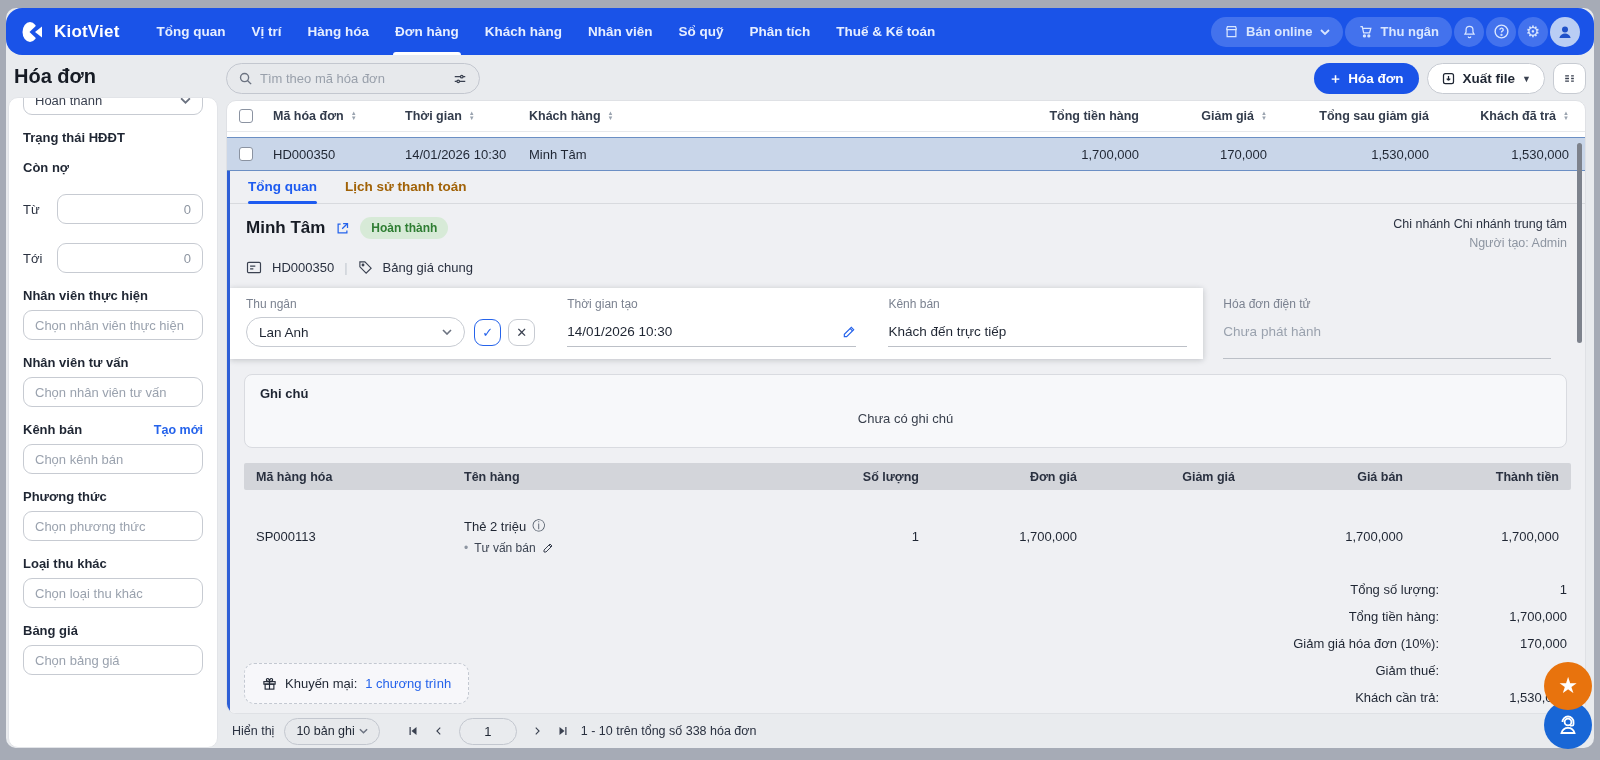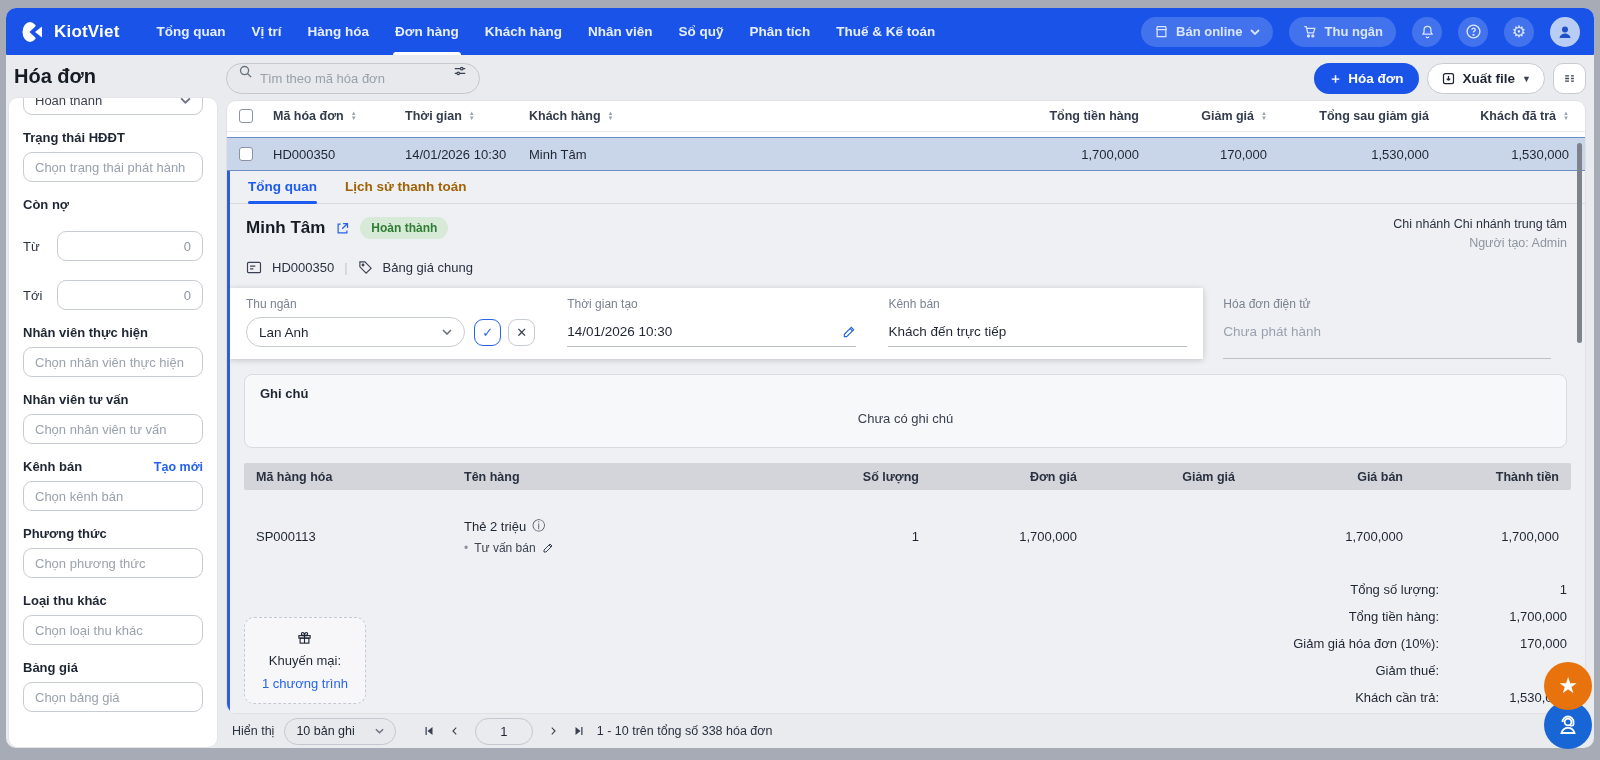--- a/index.html
+++ b/index.html
@@ -6,30 +6,30 @@
   html,body { width:1600px; height:760px; overflow:hidden; }
   body {
     background:#a6abb6;
     font-family:"Liberation Sans","DejaVu Sans",sans-serif;
     position:relative; color:#1f2633;
   }
   .frame { position:absolute; left:6px; top:8px; right:6px; bottom:12px;
     background:#e9ebee; border-radius:10px; overflow:hidden; display:flex; flex-direction:column; }
 
   
-  .navbar { height:47px; flex:0 0 47px; background:#1a53e8; border-radius:1px;
+  .navbar { height:47px; flex:0 0 47px; background:#1a53e8; border-radius:16px;
     display:flex; align-items:center; padding:0 14px; }
   .brand { display:flex; align-items:center; gap:8px; margin-right:24px; }
   .brand-name { color:#fff; font-weight:700; font-size:17px; letter-spacing:.2px; }
   .nav-items { display:flex; height:47px; }
   .nav-item { color:#e6eeff; font-size:13.5px; font-weight:600; padding:0 13px;
     line-height:47px; position:relative; cursor:pointer; white-space:nowrap; }
   .nav-item.active::after { content:""; position:absolute; left:11px; right:11px; bottom:0;
     height:3px; background:#fff; border-radius:3px 3px 0 0; }
-  .nav-right { margin-left:auto; display:flex; gap:16px; align-items:flex-end; }
+  .nav-right { margin-left:auto; display:flex; gap:2px; align-items:flex-end; }
   .nav-pill { display:flex; align-items:center; gap:7px; background:rgba(214,229,255,.22);
     color:#d9e6ff; border:none; border-radius:16px; height:30px; padding:0 13px;
     font-size:13px; font-weight:600; cursor:pointer; font-family:inherit; }
   .nav-round { width:30px; height:30px; border-radius:50%; background:rgba(214,229,255,.22);
     color:#d9e6ff; display:flex; align-items:center; justify-content:center; border:none; cursor:pointer; }
   .nav-round.avatar { background:#b9cdf4; }
   .gear-glyph { font-size:16px; line-height:1; }
 
   
   .page { flex:1; display:flex; overflow:hidden; }
@@ -50,21 +50,21 @@
   .debt-row { display:flex; align-items:center; gap:10px; margin-top:19px; }
   .debt-row .dlabel { width:24px; font-size:13px; color:#2a3140; }
   .debt-input { flex:1; width:100%; height:30px; border:1px solid #c7cbd2; border-radius:9px;
     padding:0 11px; font-size:13px; color:#8d95a1; text-align:right; background:#fff; font-family:inherit; }
 
   .main-col { flex:1; display:flex; flex-direction:column; overflow:hidden; padding:0 8px; }
 
   
   .toolbar { display:flex; align-items:center; gap:8px; margin-top:7px; height:33px; flex:0 0 33px; }
   .search-box { width:254px; height:31px; border:1px solid #c3c7cf; border-radius:16px;
-    display:flex; gap:7px; padding:0 11px; color:#8d95a1; background:#e7e9ec; }
+    display:flex; align-items:center; gap:7px; padding:0 11px; color:#8d95a1; background:#e7e9ec; }
   .search-box input { flex:1; border:none; outline:none; background:transparent;
     font-size:13px; color:#3a4150; font-family:inherit; min-width:0; }
   .search-box input::placeholder { color:#99a0ab; }
   .spacer { flex:1; }
   .btn-primary { background:#1a53e8; color:#fff; height:31px; border:none; border-radius:16px;
     padding:0 15px; font-size:13.5px; font-weight:600; display:flex; gap:6px; align-items:center;
     cursor:pointer; font-family:inherit; }
   .btn-light { background:#fff; border:1px solid #c7cbd2; height:31px; border-radius:16px;
     padding:0 13px; font-size:13.5px; font-weight:600; color:#1f2633; display:flex; gap:7px;
     align-items:center; cursor:pointer; font-family:inherit; }
@@ -157,31 +157,31 @@
   .info-glyph { color:#4b5563; font-size:13px; cursor:pointer; }
 
   .totals { margin:10px 18px 0 0; display:flex; flex-direction:column; align-items:flex-end; }
   .trow { display:flex; padding:6px 0; font-size:13px; color:#1f2633; }
   .tlabel { text-align:right; }
   .tval { width:128px; text-align:right; }
   .trow:last-child .tval { font-weight:700; }
 
   .promo { position:absolute; left:14px; bottom:9px; border:1.5px dashed #c3c8d1; border-radius:10px;
     background:rgba(250,250,252,.75); padding:12px 17px; display:flex; gap:8px; align-items:center;
-    font-size:13px; color:#1f2633; cursor:pointer;flex-direction:column; }
+    font-size:13px; color:#1f2633; cursor:pointer; }
   .promo-link { color:#2563eb; }
 
   .scroll-thumb { position:absolute; right:3px; top:42px; width:5px; height:200px; background:#7d828c;
     border-radius:3px; cursor:pointer; }
 
   
   .pagination { height:34px; flex:0 0 34px; display:flex; align-items:center; gap:10px;
     padding:0 6px; font-size:12.5px; color:#2a3140; }
   .psize { height:27px; border:1px solid #c3c7cf; border-radius:14px; background:#e7e9ec;
-    padding:0 11px; display:flex; align-items:center; gap:20px; font-size:12.5px; color:#1f2633;
+    padding:0 11px; display:flex; align-items:center; gap:4px; font-size:12.5px; color:#1f2633;
     cursor:pointer; }
   .pnav { display:flex; align-items:center; gap:15px; margin-left:16px; }
   .pnav-btn { background:none; border:none; cursor:pointer; display:flex; align-items:center;
     color:#3a4150; padding:0; }
   .page-input { width:58px; height:27px; border:1px solid #c3c7cf; border-radius:14px;
     text-align:center; font-size:13px; color:#1f2633; background:transparent; font-family:inherit; }
   .psummary { margin-left:1px; }
 
   
   .fab { position:absolute; width:48px; height:48px; border-radius:50%; display:flex;
@@ -284,21 +284,20 @@
           <span>Hoàn thành</span>
           <span>
             <svg width="11" height="7" viewBox="0 0 10 6" fill="none" stroke="#6b7280" stroke-width="1.6">
                 <path d="M1 1l4 4 4-4"></path>
               </svg>
           </span>
         </div>
 
         <div class="fgroup">
           <div class="flabel">Trạng thái HĐĐT</div>
-          <input class="finput" placeholder="Chọn trạng thái phát hành" style="">
         </div>
 
         <div class="fgroup">
           <div class="flabel">Còn nợ</div>
           <div class="debt-row">
             <span class="dlabel">Từ</span>
             <input class="debt-input" value="0" style="">
           </div>
           <div class="debt-row">
             <span class="dlabel">Tới</span>

